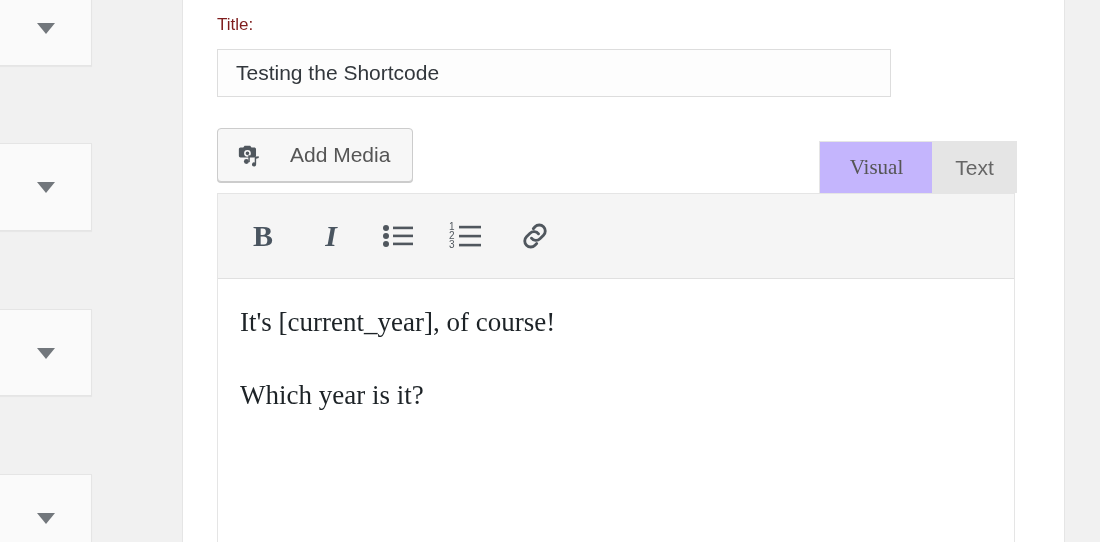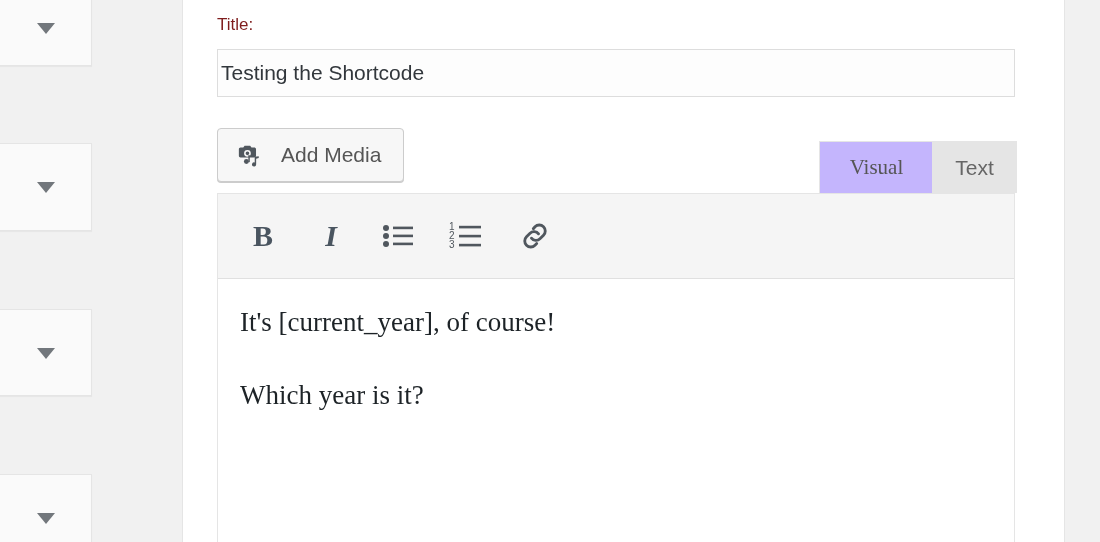--- a/index.html
+++ b/index.html
@@ -72,42 +72,42 @@
     left: 34px;
     top: 16px;
     font-size: 17px;
     color: #7f1d1d;
     line-height: 1;
   }
   #title-input {
     position: absolute;
     left: 34px;
     top: 49px;
-    width: 798px;
+    width: 674px;
     height: 48px;
     box-sizing: border-box;
     background: #fdfdfd;
     border: 1px solid #ddd;
     border-radius: 0;
     font-family: "Liberation Sans", sans-serif;
     font-size: 21px;
     color: #32373c;
-    padding: 0 3px;
+    padding: 0 18px;
     outline: none;
   }
 
   
   #add-media-button {
     position: absolute;
     left: 34px;
     top: 128px;
     height: 54px;
     display: flex;
     align-items: center;
-    gap: 18px;
+    gap: 27px;
     padding: 0 22px 0 17px;
     box-sizing: border-box;
     background: #f7f7f7;
     border: 1px solid #ccc;
     border-radius: 4px;
     box-shadow: 0 1px 0 #ccc;
     cursor: pointer;
   }
   #add-media-button .label {
     font-size: 21px;

